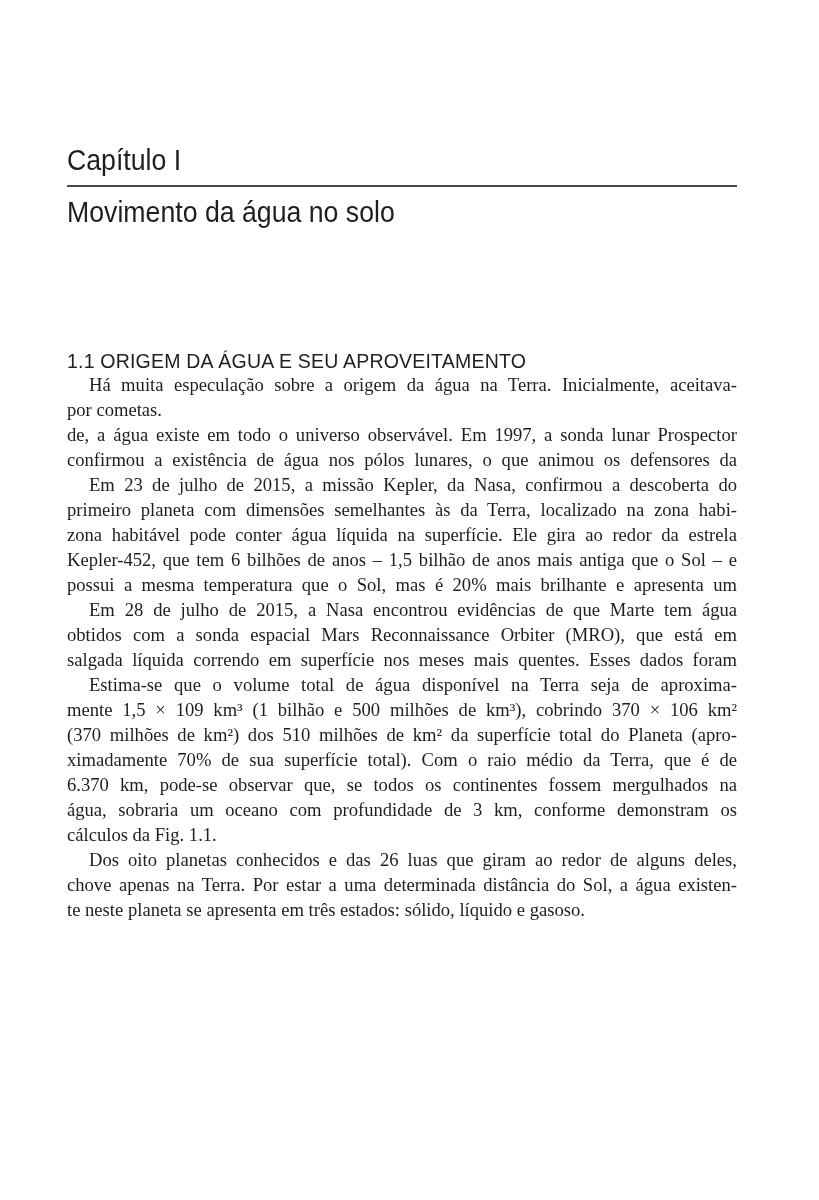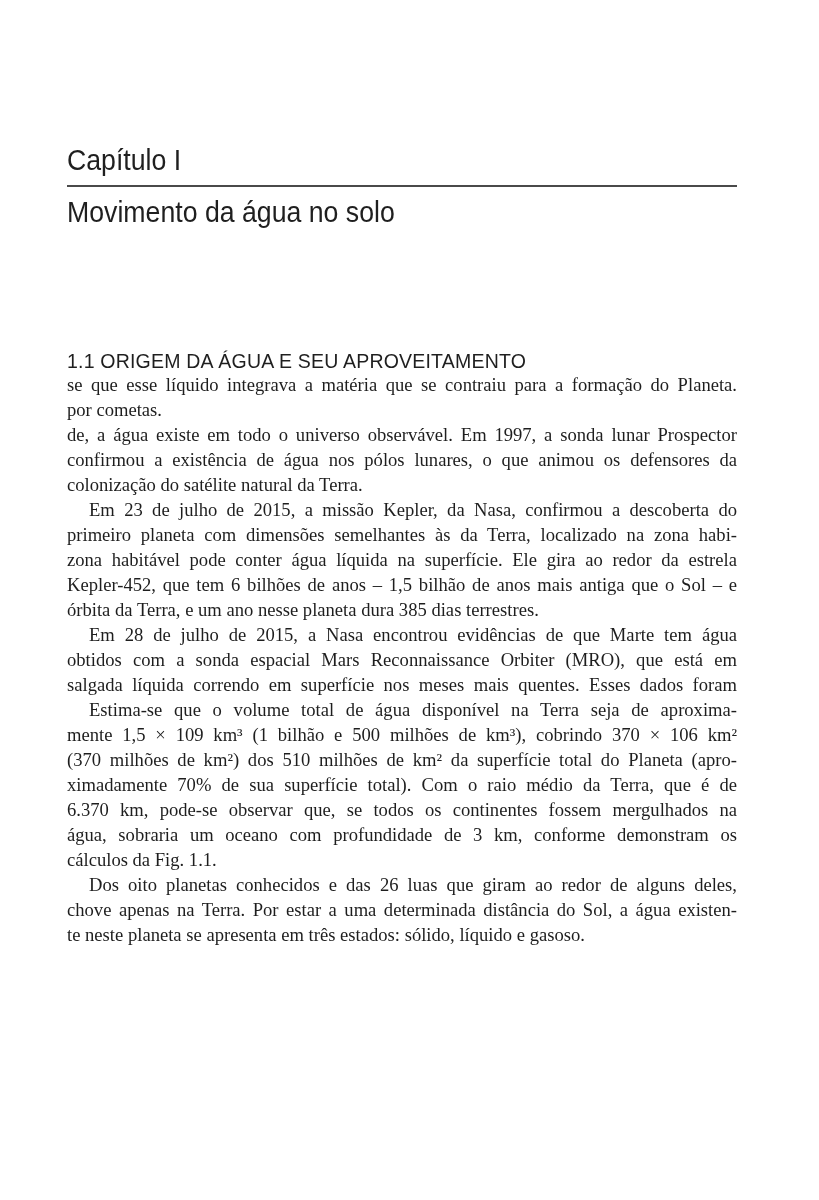--- a/index.html
+++ b/index.html
@@ -93,34 +93,33 @@
 </head>
 <body>
 
 <div class="page">
   <div class="chapter-label">Capítulo I</div>
   <div class="chapter-rule"></div>
   <div class="chapter-title">Movimento da água no solo</div>
   <div class="section-heading">1.1 ORIGEM DA ÁGUA E SEU APROVEITAMENTO</div>
   <div class="body-text" id="body-text">
       <div class="para-block">
-        <span class="line">se que esse líquido integrava a matéria que se contraiu para a formação do Planeta.</span>
+        <span class="line indent">Há muita especulação sobre a origem da água na Terra. Inicialmente, aceitava-</span>
         <span class="line last">por cometas.</span>
       </div>
       <div class="para-block">
         <span class="line">de, a água existe em todo o universo observável. Em 1997, a sonda lunar Prospector</span>
         <span class="line">confirmou a existência de água nos pólos lunares, o que animou os defensores da</span>
-        <span class="line last">colonização do satélite natural da Terra.</span>
       </div>
       <div class="para-block">
         <span class="line indent">Em 23 de julho de 2015, a missão Kepler, da Nasa, confirmou a descoberta do</span>
         <span class="line">primeiro planeta com dimensões semelhantes às da Terra, localizado na zona habi-</span>
         <span class="line">zona habitável pode conter água líquida na superfície. Ele gira ao redor da estrela</span>
         <span class="line">Kepler-452, que tem 6 bilhões de anos – 1,5 bilhão de anos mais antiga que o Sol – e</span>
-        <span class="line last">órbita da Terra, e um ano nesse planeta dura 385 dias terrestres.</span>
+        <span class="line">possui a mesma temperatura que o Sol, mas é 20% mais brilhante e apresenta um</span>
       </div>
       <div class="para-block">
         <span class="line indent">Em 28 de julho de 2015, a Nasa encontrou evidências de que Marte tem água</span>
         <span class="line">obtidos com a sonda espacial Mars Reconnaissance Orbiter (MRO), que está em</span>
         <span class="line">salgada líquida correndo em superfície nos meses mais quentes. Esses dados foram</span>
       </div>
       <div class="para-block">
         <span class="line indent">Estima-se que o volume total de água disponível na Terra seja de aproxima-</span>
         <span class="line">mente 1,5 × 109 km³ (1 bilhão e 500 milhões de km³), cobrindo 370 × 106 km²</span>
         <span class="line">(370 milhões de km²) dos 510 milhões de km² da superfície total do Planeta (apro-</span>

